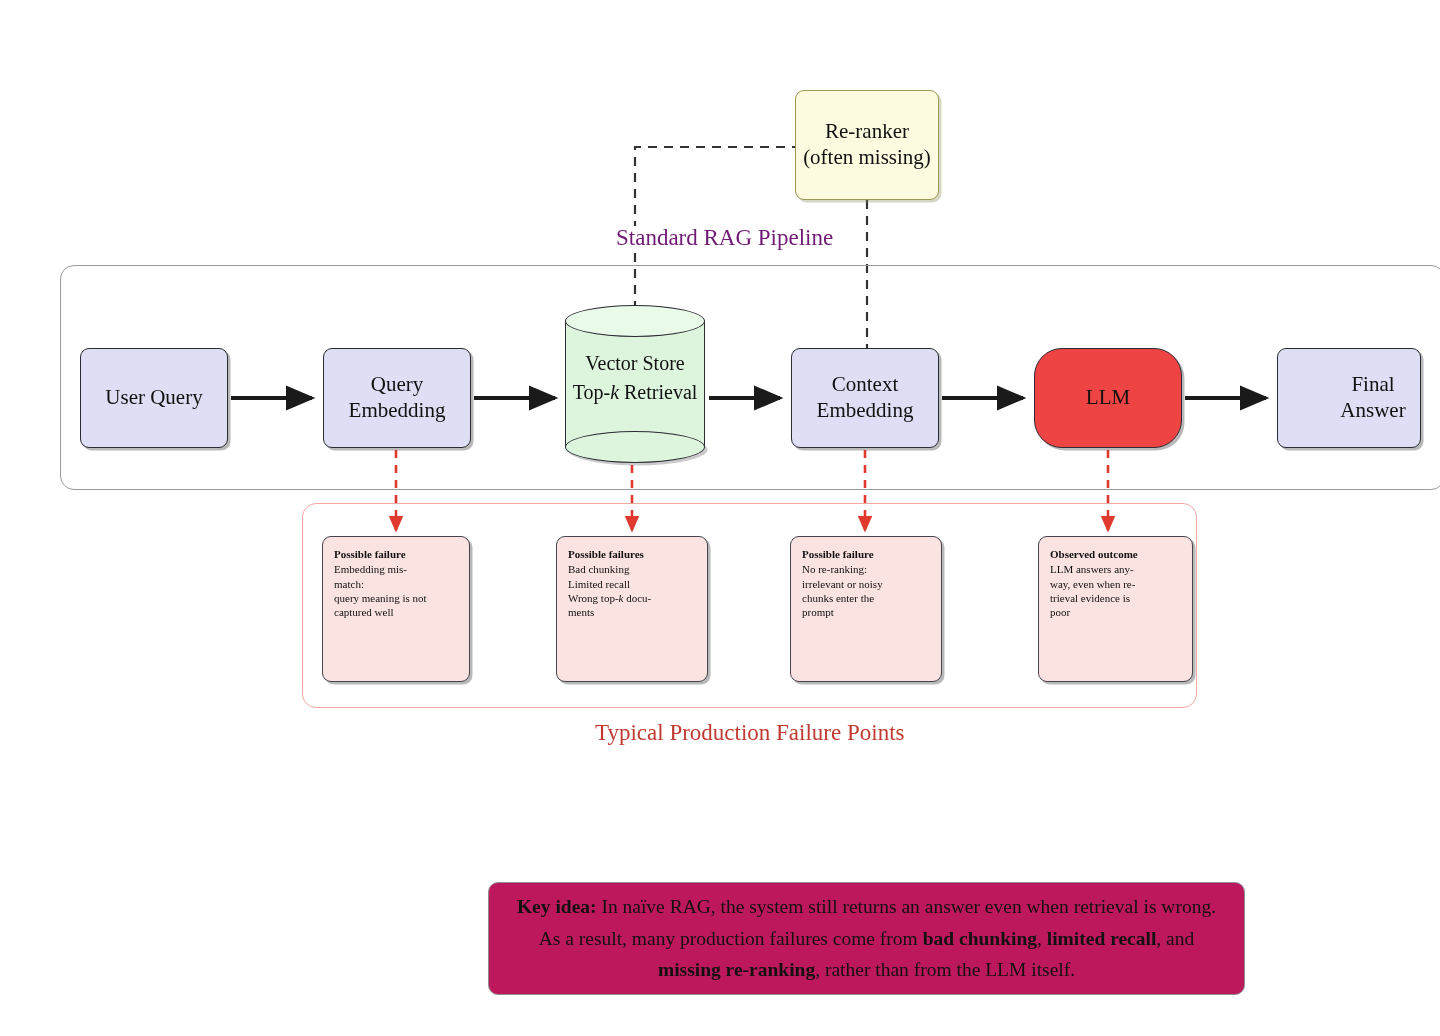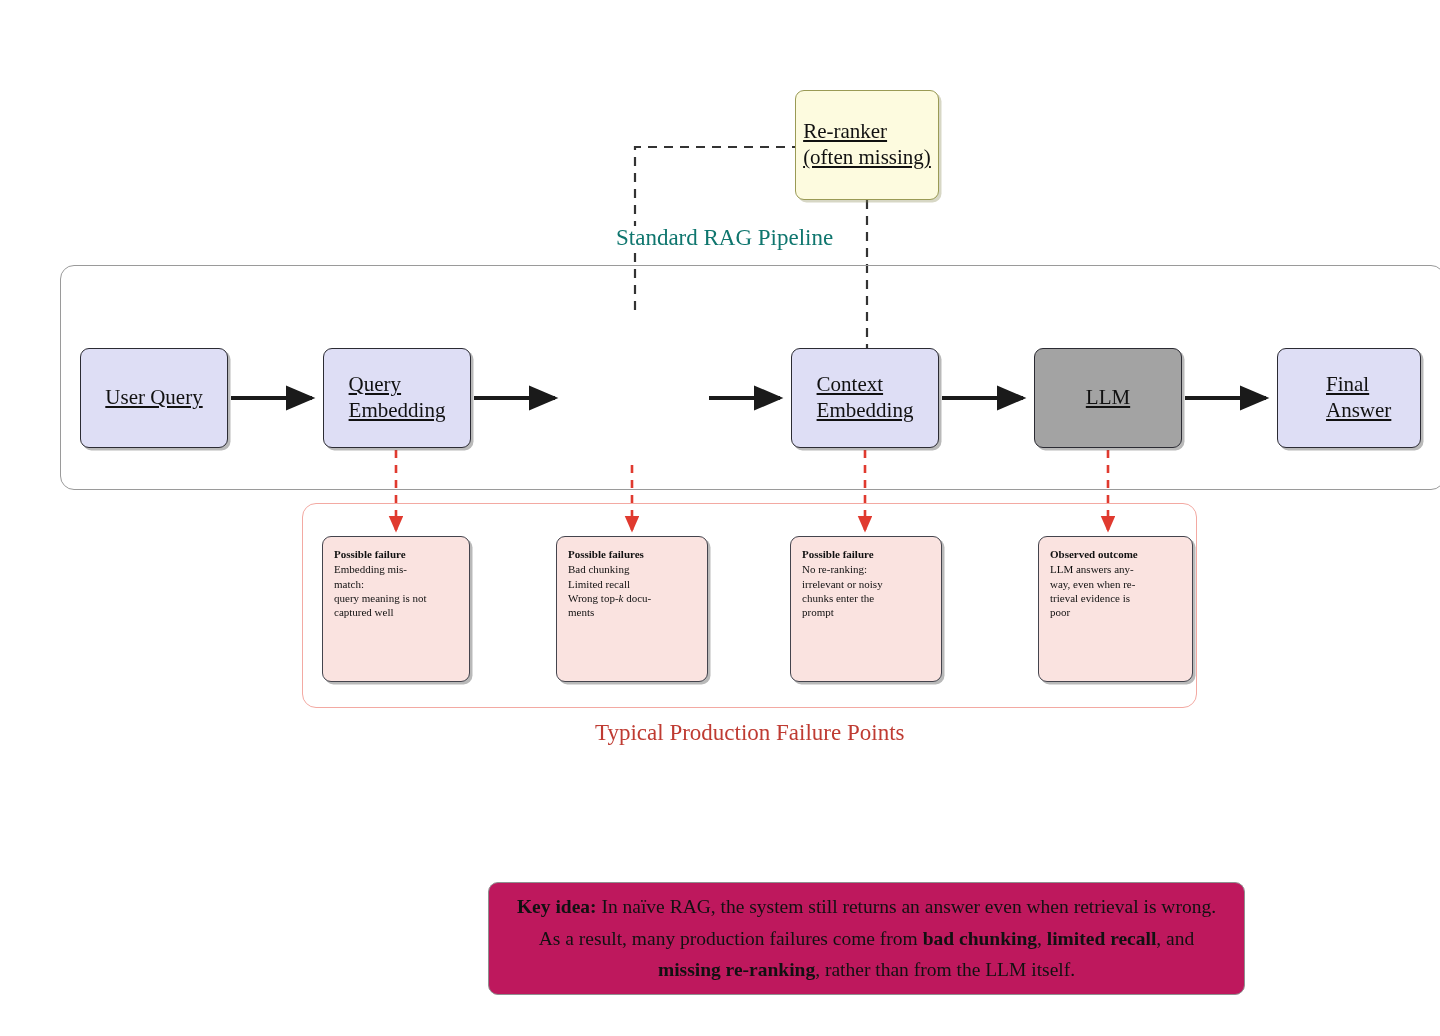--- a/index.html
+++ b/index.html
@@ -42,43 +42,42 @@
   
   .container-caption {
     font-size: 23px;
     line-height: 1;
     white-space: nowrap;
     background: #ffffff;
     padding: 0 6px;
   }
   .caption-pipeline {
     left: 610px; top: 226px;
-    color: #0f766e;
+    color: #701a75;
   }
   .caption-failures {
     left: 589px; top: 721px;
     color: #bf3b32;
     background: transparent;
   }
 
   
   .node {
     border: 1.7px solid #2b2b33;
     border-radius: 9px;
     display: flex;
     align-items: center;
     justify-content: center;
-    text-align: left;
+    text-align: center;
     font-size: 21px;
     line-height: 1.22;
     box-shadow: 2.5px 2.5px 0 rgba(80,80,80,0.40);
-    text-decoration: underline;
   }
   .node-blue  { background: #dedef5; }
-  .node-peach { background: #a3a3a3; }
+  .node-peach { background: #ef4444; border-radius: 28px; }
   .node-yellow{ background: #fdfbdf; border-color: #9a9a55; box-shadow: 2.5px 2.5px 0 rgba(140,140,90,0.35); }
 
   .n-user    { left: 80px;  top: 348px; width: 148px; height: 100px; }
   .n-qemb    { left: 323px; top: 348px; width: 148px; height: 100px; }
   .n-ctx     { left: 791px; top: 348px; width: 148px; height: 100px; }
   .n-llm     { left: 1034px;top: 348px; width: 148px; height: 100px; }
   .n-final   { left: 1277px;top: 348px; width: 144px; height: 100px; padding-left: 48px; }
   .n-rerank  { left: 795px; top: 90px;  width: 144px; height: 110px; }
 
   
@@ -219,20 +218,29 @@
 
   <div class="abs container-caption caption-failures">Typical Production Failure Points</div>
 
   <div class="abs node node-blue n-qemb">
     <span>
       <span class="ln" style="display:block">Query</span>
       <span class="ln" style="display:block">Embedding</span>
     </span>
   </div>
 
+  <div class="abs cylinder">
+    <div class="cyl-body"></div>
+    <div class="cyl-bottom"></div>
+    <div class="cyl-top"></div>
+    <div class="cyl-label">
+      <span class="ln">Vector Store</span>
+      <span class="ln"><span>Top-</span><span class="ital">k</span><span> Retrieval</span></span>
+    </div>
+  </div>
 
   <div class="abs node node-blue n-ctx">
     <span>
       <span class="ln" style="display:block">Context</span>
       <span class="ln" style="display:block">Embedding</span>
     </span>
   </div>
 
   <div class="abs node node-peach n-llm">
     <span>LLM</span>

